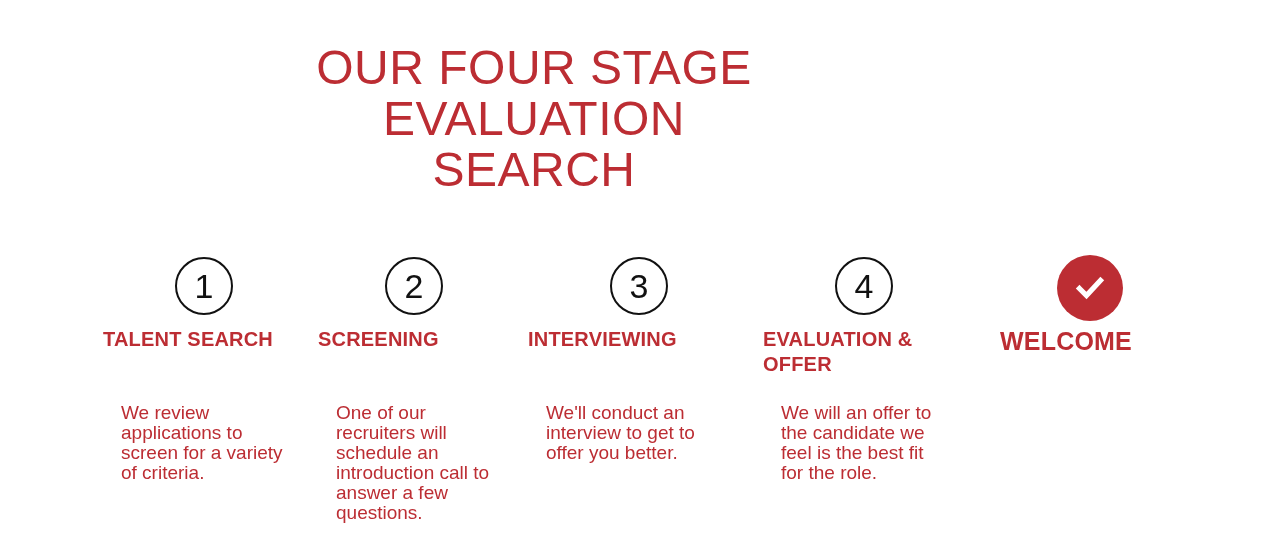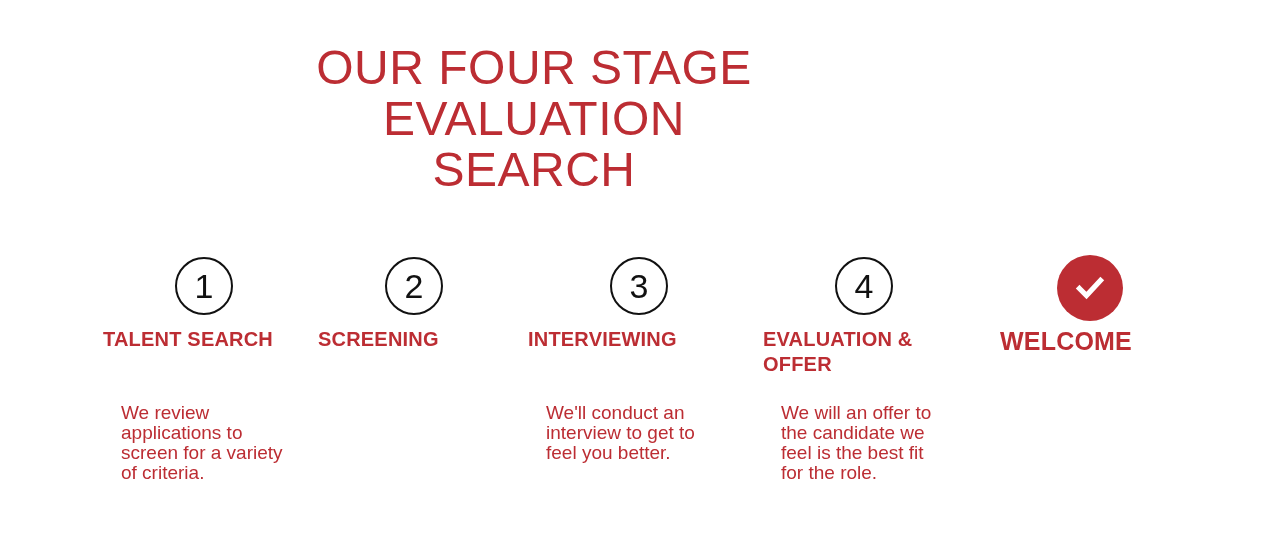--- a/index.html
+++ b/index.html
@@ -149,30 +149,31 @@
     <div class="step-body">We review applications to screen for a variety of criteria.</div>
   </div>
 
   <div class="step step-2">
     <div class="badge-row">
       <div class="circle">
         <span>2</span>
       </div>
     </div>
     <div class="step-head">SCREENING</div>
+    <div class="step-body">One of our recruiters will schedule an introduction call to answer a few questions.</div>
   </div>
 
   <div class="step step-3">
     <div class="badge-row">
       <div class="circle">
         <span>3</span>
       </div>
     </div>
     <div class="step-head">INTERVIEWING</div>
-    <div class="step-body">We'll conduct an interview to get to feel you better.</div>
+    <div class="step-body">We'll conduct an interview to get to offer you better.</div>
   </div>
 
   <div class="step step-4">
     <div class="badge-row">
       <div class="circle">
         <span>4</span>
       </div>
     </div>
     <div class="step-head">EVALUATION &amp; OFFER</div>
     <div class="step-body">We will an offer to the candidate we feel is the best fit for the role.</div>

